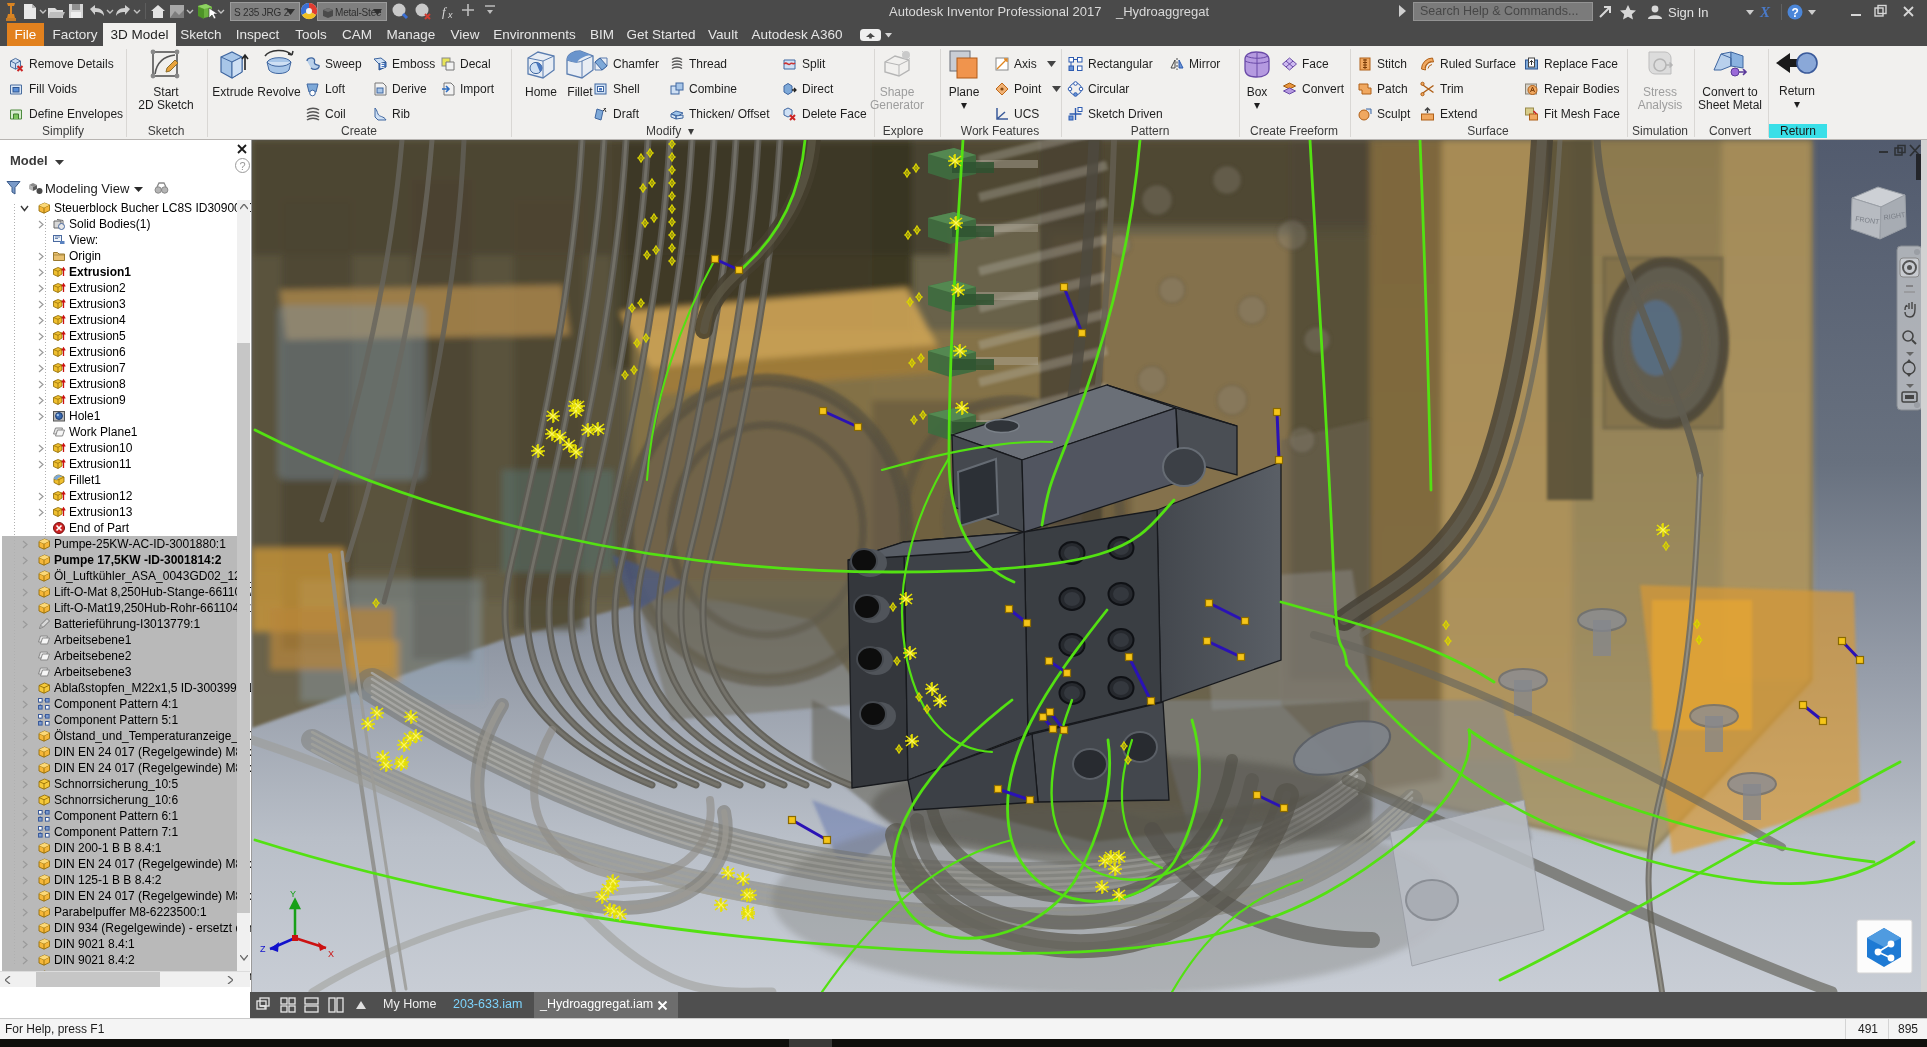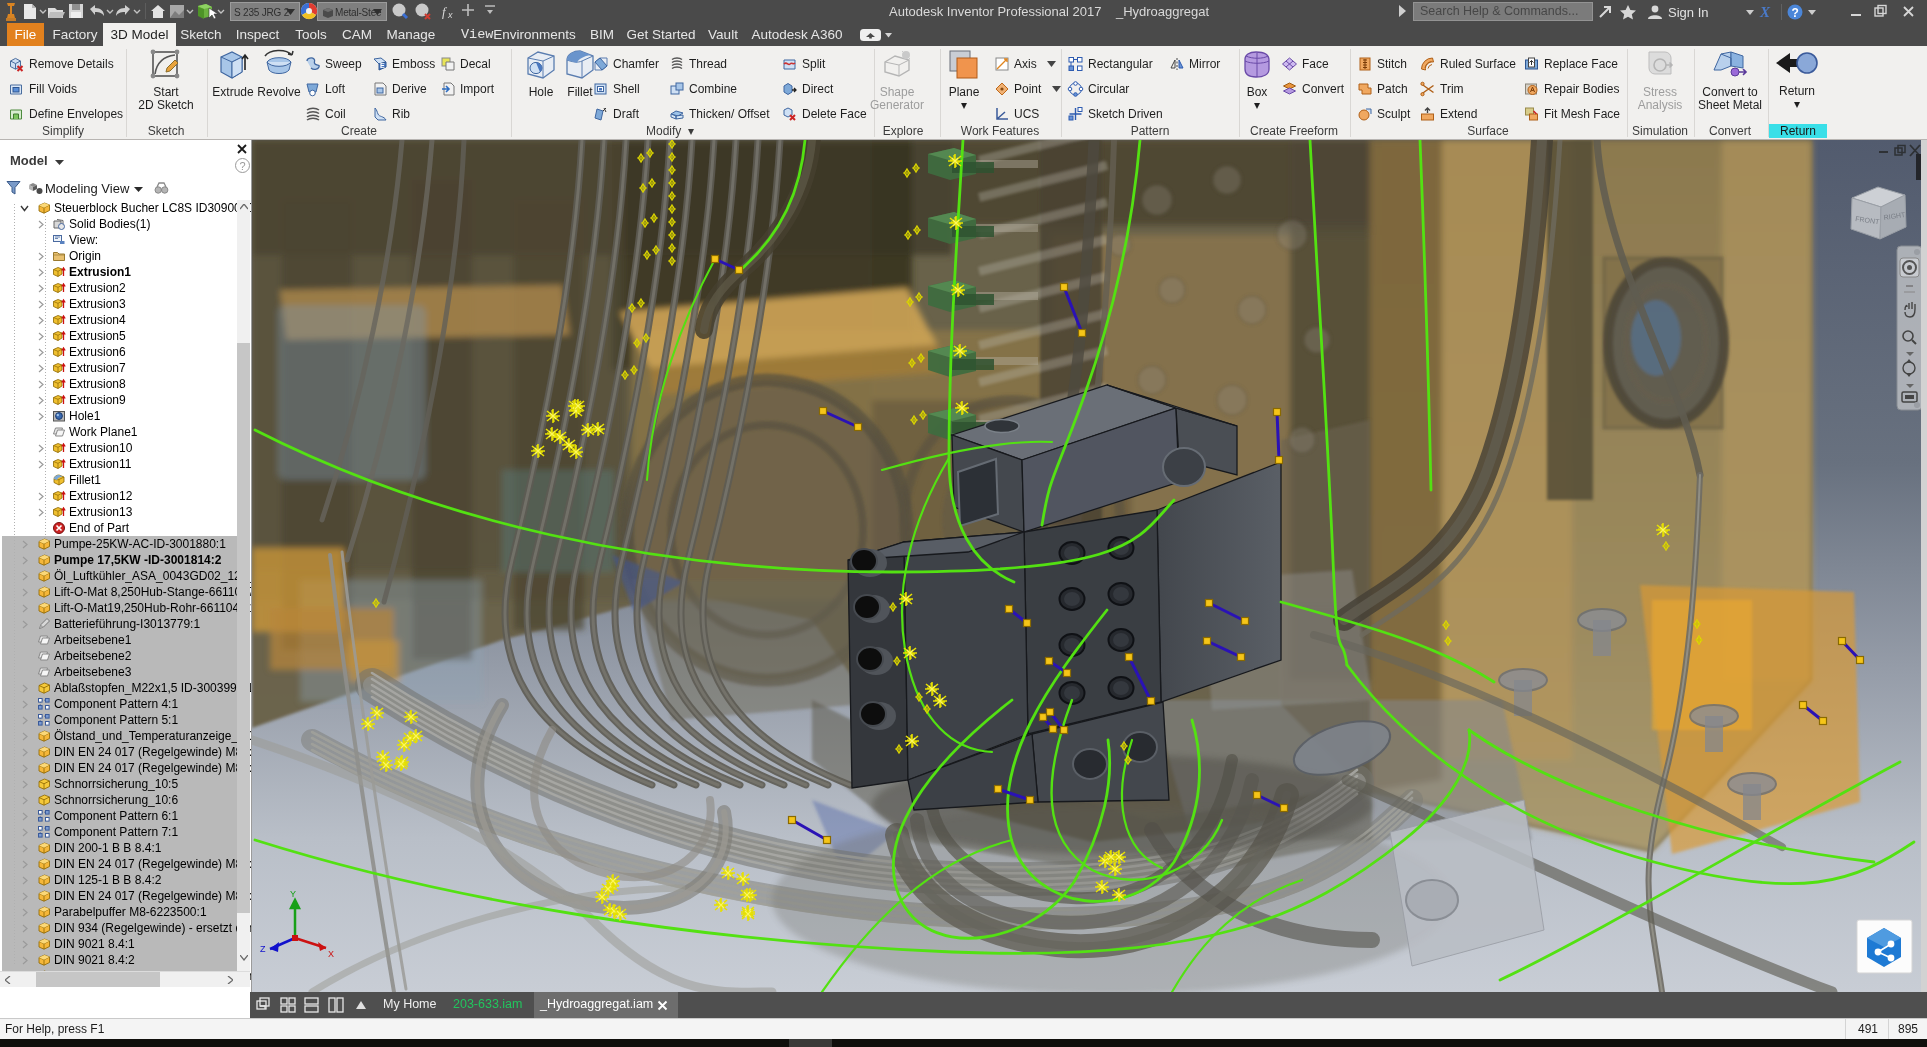--- a/index.html
+++ b/index.html
@@ -148,21 +148,21 @@
   </div>
   <div id="tabrow">
     <span class="mtab" id="tab-file" style="left:7px;width:37px;">File</span>
     <span class="mtab" style="left:50px;width:50px;">Factory</span>
     <span class="mtab" id="tab-active" style="left:103px;width:73px;">3D Model</span>
     <span class="mtab" style="left:180px;width:42px;">Sketch</span>
     <span class="mtab" style="left:234px;width:47px;">Inspect</span>
     <span class="mtab" style="left:293px;width:36px;">Tools</span>
     <span class="mtab" style="left:340px;width:34px;">CAM</span>
     <span class="mtab" style="left:386px;width:50px;">Manage</span>
-    <span class="mtab" style="left:461px;width:32px;font-family:Liberation Mono, monospace;">View</span>
+    <span class="mtab" style="left:449px;width:32px;">View</span>
     <span class="mtab" style="left:492px;width:85px;">Environments</span>
     <span class="mtab" style="left:588px;width:28px;">BIM</span>
     <span class="mtab" style="left:626px;width:70px;">Get Started</span>
     <span class="mtab" style="left:705px;width:36px;">Vault</span>
     <span class="mtab" style="left:748px;width:98px;">Autodesk A360</span>
     <svg style="position:absolute;left:860px;top:5px;" width="32" height="14" viewBox="0 0 32 14">
       <rect x="0" y="1" width="21" height="12" rx="3.5" fill="#efefef"></rect>
       <path d="M6 9 l4.5 -4 l4.5 4 Z" fill="#4a4a4a"></path>
         <rect x="9.2" y="7" width="2.6" height="3.5" fill="#4a4a4a"></rect>
       <path d="M25 5 l3.5 4.5 l3.5 -4.5 Z" fill="#d6d6d6"></path>
@@ -252,21 +252,21 @@
     <span class="rlabel" style="left:309px;width:100px;">Create</span>
     <span class="rdiv" style="left:511px;"></span>
 
     <div class="rbig" style="left:512px;top:2px;">
       <svg width="36" height="34" viewBox="0 0 36 34">
           <path d="M5 10 L15 4 L31 8 L31 22 L20 30 L5 26 Z" fill="#e8edf4" stroke="#5a7db0" stroke-width="1.3"></path>
           <path d="M5 10 L20 13 L31 8 M20 13 V30" fill="none" stroke="#5a7db0"></path>
           <ellipse cx="13" cy="20" rx="6" ry="5.6" fill="#cfe0f4" stroke="#3f66a0"></ellipse>
           <path d="M13 14.4 a6 5.6 0 0 1 4 9.8" fill="#4a78c0"></path>
         </svg>
-      <div style="margin-top:4px;">Hole</div>
+      <div style="margin-top:4px;">Home</div>
     </div>
     <div class="rbig" style="left:551px;top:2px;">
       <svg width="36" height="34" viewBox="0 0 36 34">
           <path d="M5 12 C5 6 12 3 18 3 L31 8 V22 L20 30 L5 26 Z" fill="#e8edf4" stroke="#5a7db0" stroke-width="1.3"></path>
           <path d="M5 12 C10 14 16 15 20 13 L31 8 M20 13 V30" fill="none" stroke="#5a7db0"></path>
           <path d="M5 12 C5 6 12 3 18 3 L29 7 C22 8 16 11 15 15 Z" fill="#6a94cc"></path>
         </svg>
       <div style="margin-top:4px;">Fillet</div>
     </div>
     <span class="rsb" style="left:593px;top:8px;"><svg width="16" height="16" viewBox="0 0 16 16">
@@ -1476,21 +1476,21 @@
           <rect x="25" y="9" width="6" height="6"></rect>
           <rect x="33" y="9" width="6" height="6"></rect>
         <rect x="49" y="1" width="13" height="6"></rect>
           <rect x="49" y="9" width="13" height="6"></rect>
         <rect x="73" y="1" width="6" height="14"></rect>
           <rect x="81" y="1" width="6" height="14"></rect>
       </g>
       <path d="M100 12 l5 -8 l5 8 Z" fill="#e0e0e0"></path>
     </svg>
     <span style="position:absolute;left:133px;top:5px;font-size:12.5px;color:#efefef;">My Home</span>
-    <span style="position:absolute;left:203px;top:5px;font-size:12.5px;color:#22c55e;">203-633.iam</span>
+    <span style="position:absolute;left:203px;top:5px;font-size:12.5px;color:#7dd3fc;">203-633.iam</span>
     <div style="position:absolute;left:284px;top:0;width:144px;height:26px;background:#6d6d6d;"></div>
     <span style="position:absolute;left:290px;top:5px;font-size:12.5px;color:#ffffff;">_Hydroaggregat.iam</span>
     <svg style="position:absolute;left:407px;top:8px;" width="11" height="11" viewBox="0 0 11 11">
         <path d="M1.5 1.5 L9.5 9.5 M9.5 1.5 L1.5 9.5" stroke="#fff" stroke-width="1.9"></path>
       </svg>
   </div>
   <div id="statusbar">
     <span style="position:absolute;left:5px;top:3px;">For Help, press F1</span>
     <span style="position:absolute;left:1845px;top:0;width:1px;height:21px;background:#d4d4d4;"></span>
     <span style="position:absolute;left:1858px;top:3px;">491</span>

